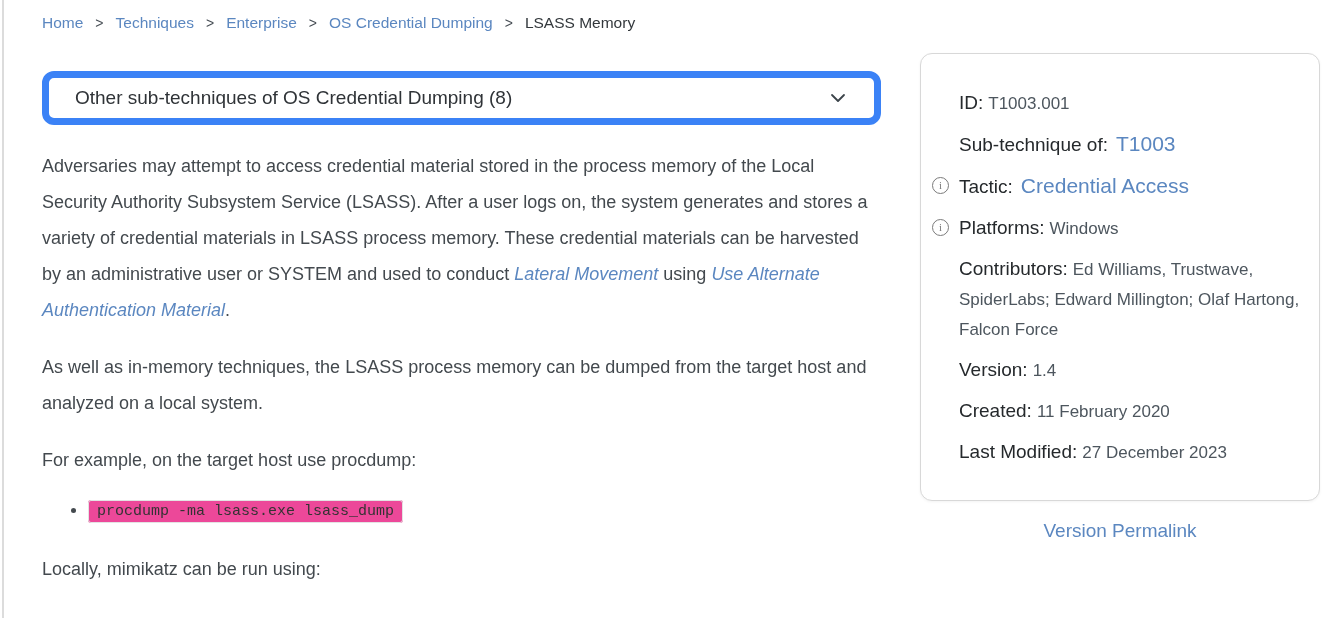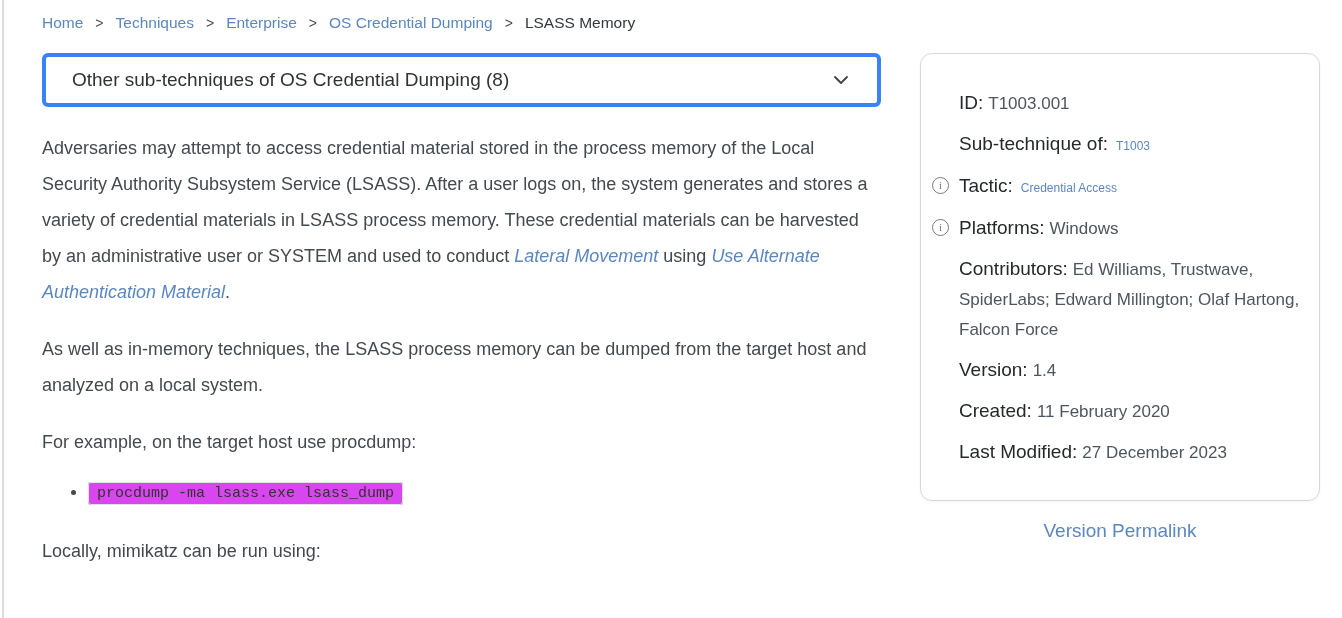--- a/index.html
+++ b/index.html
@@ -45,33 +45,34 @@
   
   .content-row {
     display: flex;
     margin-top: 21px;
   }
   .main-col { width: 839px; }
   .side-col { width: 400px; margin-left: 39px; }
   
   .subtech-dropdown {
     height: 54px;
-    border: 4px solid #3b82f6;
-    border-radius: 6px;
+    border: 7px solid #3b82f6;
+    border-radius: 12px;
     background: #fff;
     display: flex;
     align-items: center;
     justify-content: space-between;
     padding: 0 28px 0 26px;
     font-size: 19px;
     color: #2f3337;
     cursor: pointer;
     width: 100%;
     text-align: left;
     font-family: inherit;
+    margin-top: 18px;
   }
   .chevron svg { display: block; }
   
   .desc p {
     font-size: 18px;
     line-height: 36px;
     margin-top: 21px;
     color: #43494e;
   }
   .desc p:first-child { margin-top: 23px; }
@@ -87,21 +88,21 @@
   }
   .desc li {
     font-size: 18px;
     line-height: 30px;
     color: #43494e;
   }
   code.inline-code {
     font-family: "Liberation Mono", monospace;
     font-size: 15px;
     color: #333333;
-    background: #d946ef;
+    background: #ec4899;
     border: 1px solid #e3e3e3;
     border-radius: 3px;
     padding: 2px 8px;
   }
   .clipped-line { margin-top: 24px !important; }
   
   .meta-card {
     border: 1px solid #d8d8d8;
     border-radius: 12px;
     background: #fff;
@@ -116,21 +117,21 @@
   .row-label {
     font-size: 19px;
     color: #25292c;
   }
   .row-value {
     font-size: 17px;
     color: #4d565e;
     margin-left: 5px;
   }
   .row-value-link {
-    font-size: 12px;
+    font-size: 21px;
     color: #5b87c0;
     text-decoration: none;
     cursor: pointer;
     margin-left: 8px;
   }
   .info-icon {
     position: absolute;
     left: -27px;
     top: 6px;
     width: 17px;

